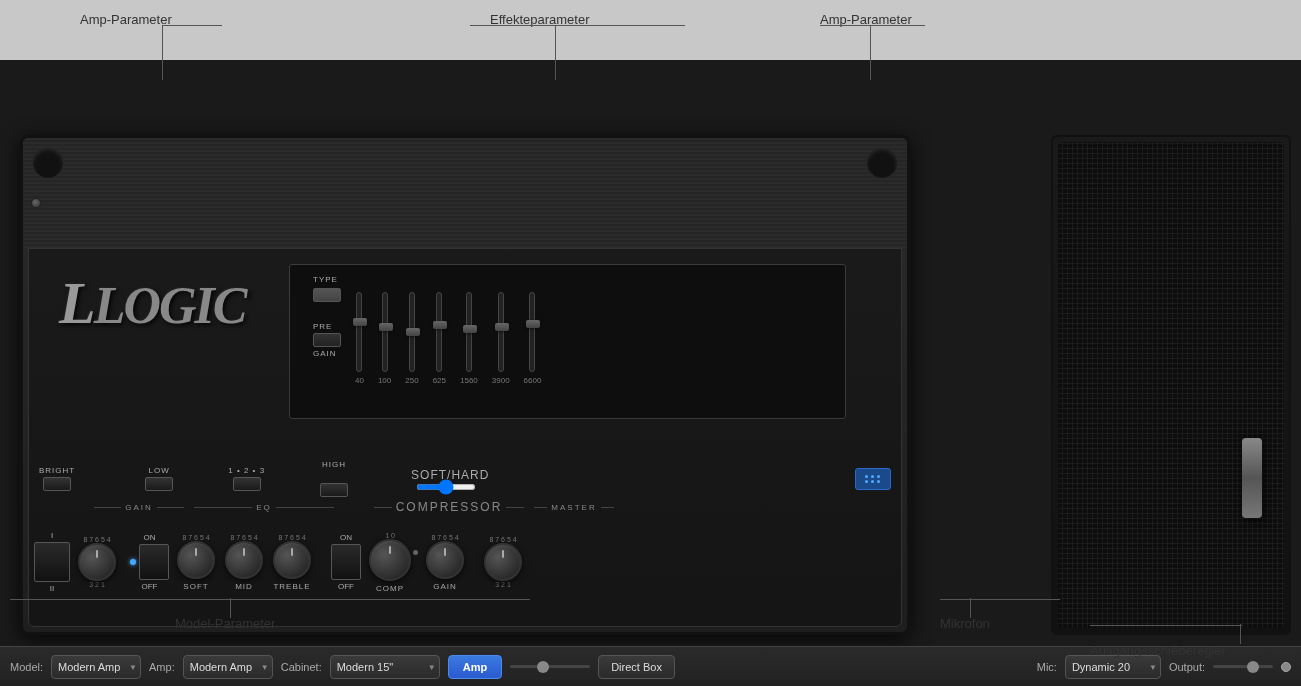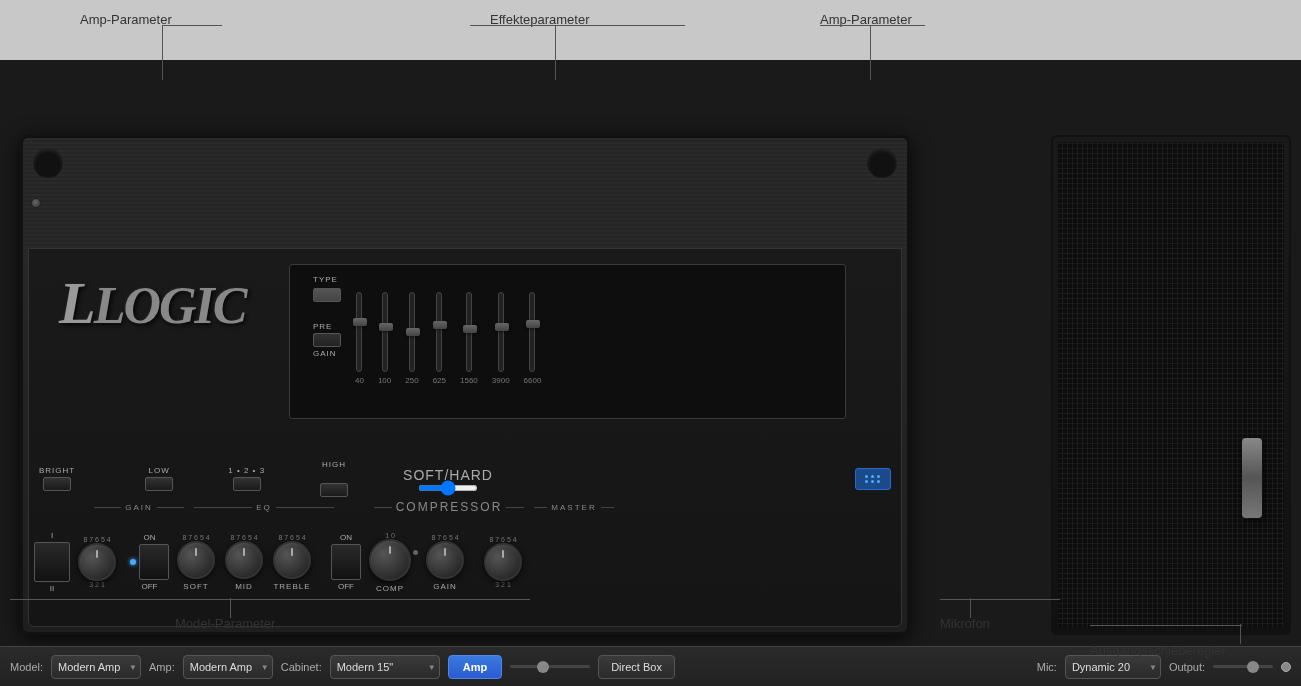--- a/index.html
+++ b/index.html
@@ -471,21 +471,21 @@
             <div style="color:#aaa;font-size:8px;letter-spacing:1px;">1 • 2 • 3</div>
             <div class="toggle-switch"></div>
           </div>
 
           <div style="display:flex;flex-direction:column;align-items:center;gap:14px;margin-right:55px;">
             <div style="color:#aaa;font-size:8px;letter-spacing:1px;">HIGH</div>
             <div class="toggle-switch"></div>
           </div>
 
           <div style="display:flex;flex-direction:column;align-items:center;gap:2px;margin-right:55px;">
-            <div style="color:#aaa;font-size:14px;letter-spacing:1px;">SOFT/HARD</div>
+            <div style="color:#aaa;font-size:12px;letter-spacing:1px;margin-left:8px;">SOFT/HARD</div>
             <input type="range" min="0" max="100" value="50" style="width: 60px; height: 6px; cursor: pointer;">
           </div>
 
           <div class="grid-btn" style="position:relative;top:auto;right:auto;margin-left:auto;">
             <div class="grid-dots">
               <div class="grid-dot"></div>
                 <div class="grid-dot"></div>
                 <div class="grid-dot"></div>
               <div class="grid-dot"></div>
                 <div class="grid-dot"></div>

